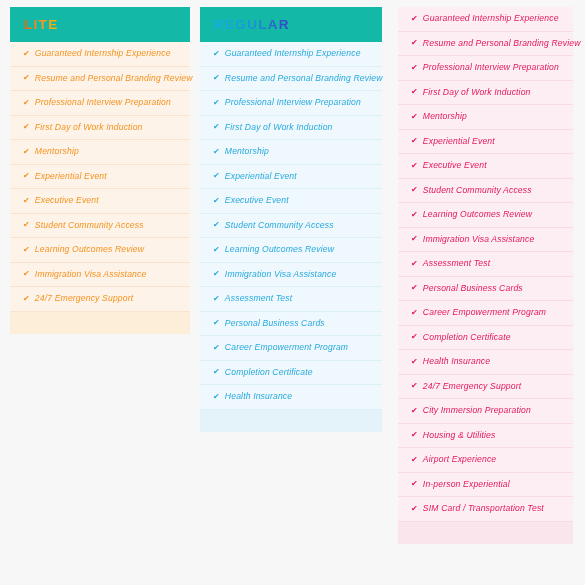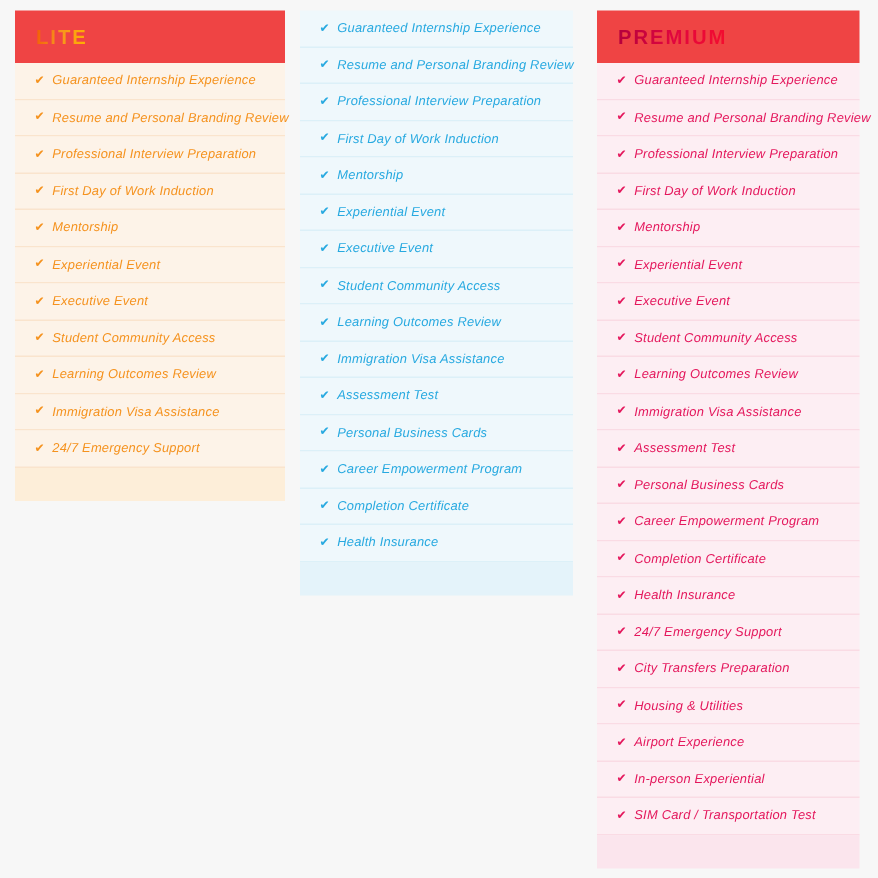--- a/index.html
+++ b/index.html
@@ -21,21 +21,21 @@
     display:flex;
     flex-direction:column;
     box-sizing:border-box;
   }
   .col-lite    { margin-left:10px; width:180px; }
   .col-regular { margin-left:10px; width:182px; }
   .col-premium { margin-left:16px; width:175px; }
 
   .col-head{
     height:35px;
-    background:#ef4444;
+    background:#14b8a6;
     display:flex;
     align-items:center;
     box-sizing:border-box;
     padding:0 0 0 14px;
   }
   .col-head .title{
     font-size:13.5px;
     font-weight:bold;
     letter-spacing:1.3px;
     line-height:1;
@@ -129,20 +129,23 @@
         </div>
         <div class="row">
           <span class="chk">✔</span>
           <span class="lbl">24/7 Emergency Support</span>
         </div>
       </div>
     <div class="tail tail-lite"></div>
   </div>
 
   <div class="col col-regular">
+    <div class="col-head head-regular">
+      <span class="title">REGULAR</span>
+    </div>
     <div class="rows rows-regular">
         <div class="row">
           <span class="chk">✔</span>
           <span class="lbl">Guaranteed Internship Experience</span>
         </div>
         <div class="row">
           <span class="chk">✔</span>
           <span class="lbl">Resume and Personal Branding Review</span>
         </div>
         <div class="row">
@@ -195,23 +198,20 @@
         </div>
         <div class="row">
           <span class="chk">✔</span>
           <span class="lbl">Health Insurance</span>
         </div>
       </div>
     <div class="tail tail-regular"></div>
   </div>
 
   <div class="col col-premium">
-    <div class="col-head head-premium">
-      <span class="title">PREMIUM</span>
-    </div>
     <div class="rows rows-premium">
         <div class="row">
           <span class="chk">✔</span>
           <span class="lbl">Guaranteed Internship Experience</span>
         </div>
         <div class="row">
           <span class="chk">✔</span>
           <span class="lbl">Resume and Personal Branding Review</span>
         </div>
         <div class="row">
@@ -265,21 +265,21 @@
         <div class="row">
           <span class="chk">✔</span>
           <span class="lbl">Health Insurance</span>
         </div>
         <div class="row">
           <span class="chk">✔</span>
           <span class="lbl">24/7 Emergency Support</span>
         </div>
         <div class="row">
           <span class="chk">✔</span>
-          <span class="lbl">City Transfers Preparation</span>
+          <span class="lbl">City Immersion Preparation</span>
         </div>
         <div class="row">
           <span class="chk">✔</span>
           <span class="lbl">Housing &amp; Utilities</span>
         </div>
         <div class="row">
           <span class="chk">✔</span>
           <span class="lbl">Airport Experience</span>
         </div>
         <div class="row">

